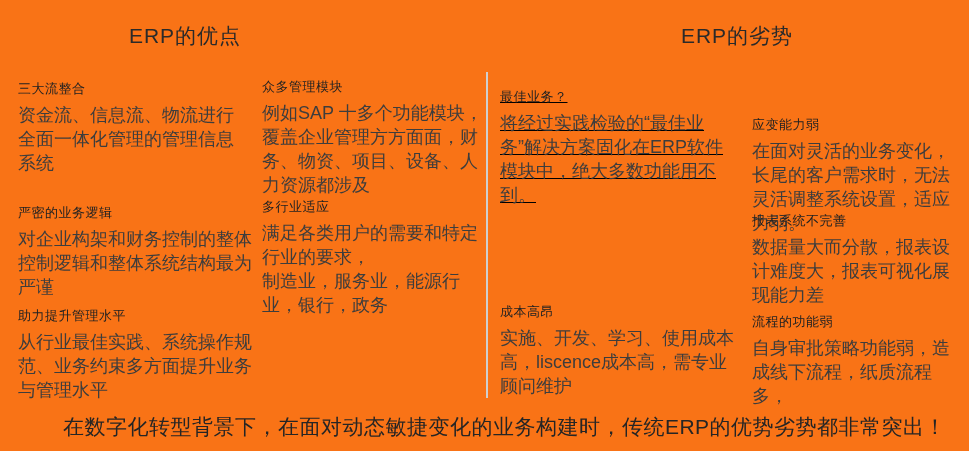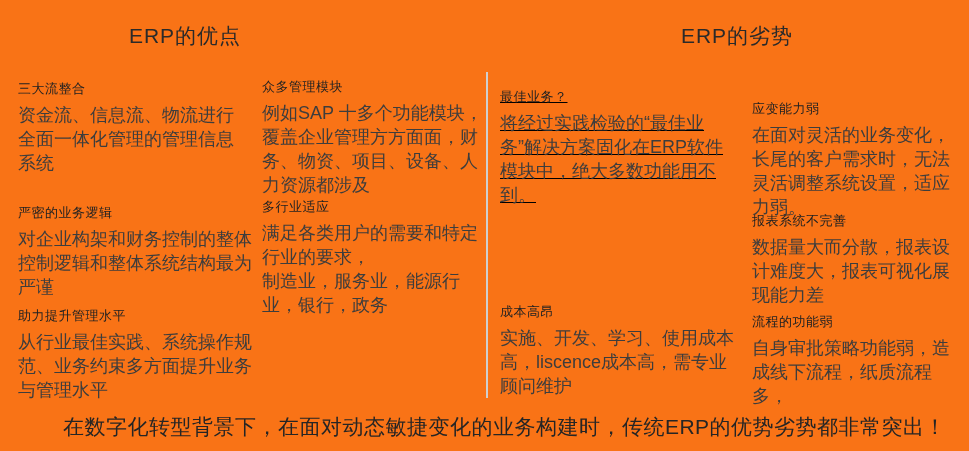--- a/index.html
+++ b/index.html
@@ -49,21 +49,21 @@
   }
   
   .pos-a1 { left: 18px;  top: 80px;  width: 228px; }
   .pos-a2 { left: 262px; top: 78px;  width: 226px; }
   .pos-a3 { left: 18px;  top: 204px; width: 234px; }
   .pos-a4 { left: 262px; top: 198px; width: 226px; }
   .pos-a5 { left: 18px;  top: 307px; width: 234px; }
   .pos-a6 { left: 262px; top: 303px; width: 226px; }
   
   .pos-d1 { left: 500px; top: 88px; width: 236px; text-decoration: underline; }
-  .pos-d2 { left: 752px; top: 100px; width: 215px; }
+  .pos-d2 { left: 752px; top: 116px; width: 215px; }
   .pos-d3 { left: 500px; top: 205px; width: 236px; }
   .pos-d4 { left: 752px; top: 212px; width: 215px; }
   .pos-d5 { left: 500px; top: 303px; width: 236px; }
   .pos-d6 { left: 752px; top: 313px; width: 215px; }
   .footer-note {
     position: absolute;
     left: 0;
     top: 413px;
     width: 100%;
     text-align: center;

